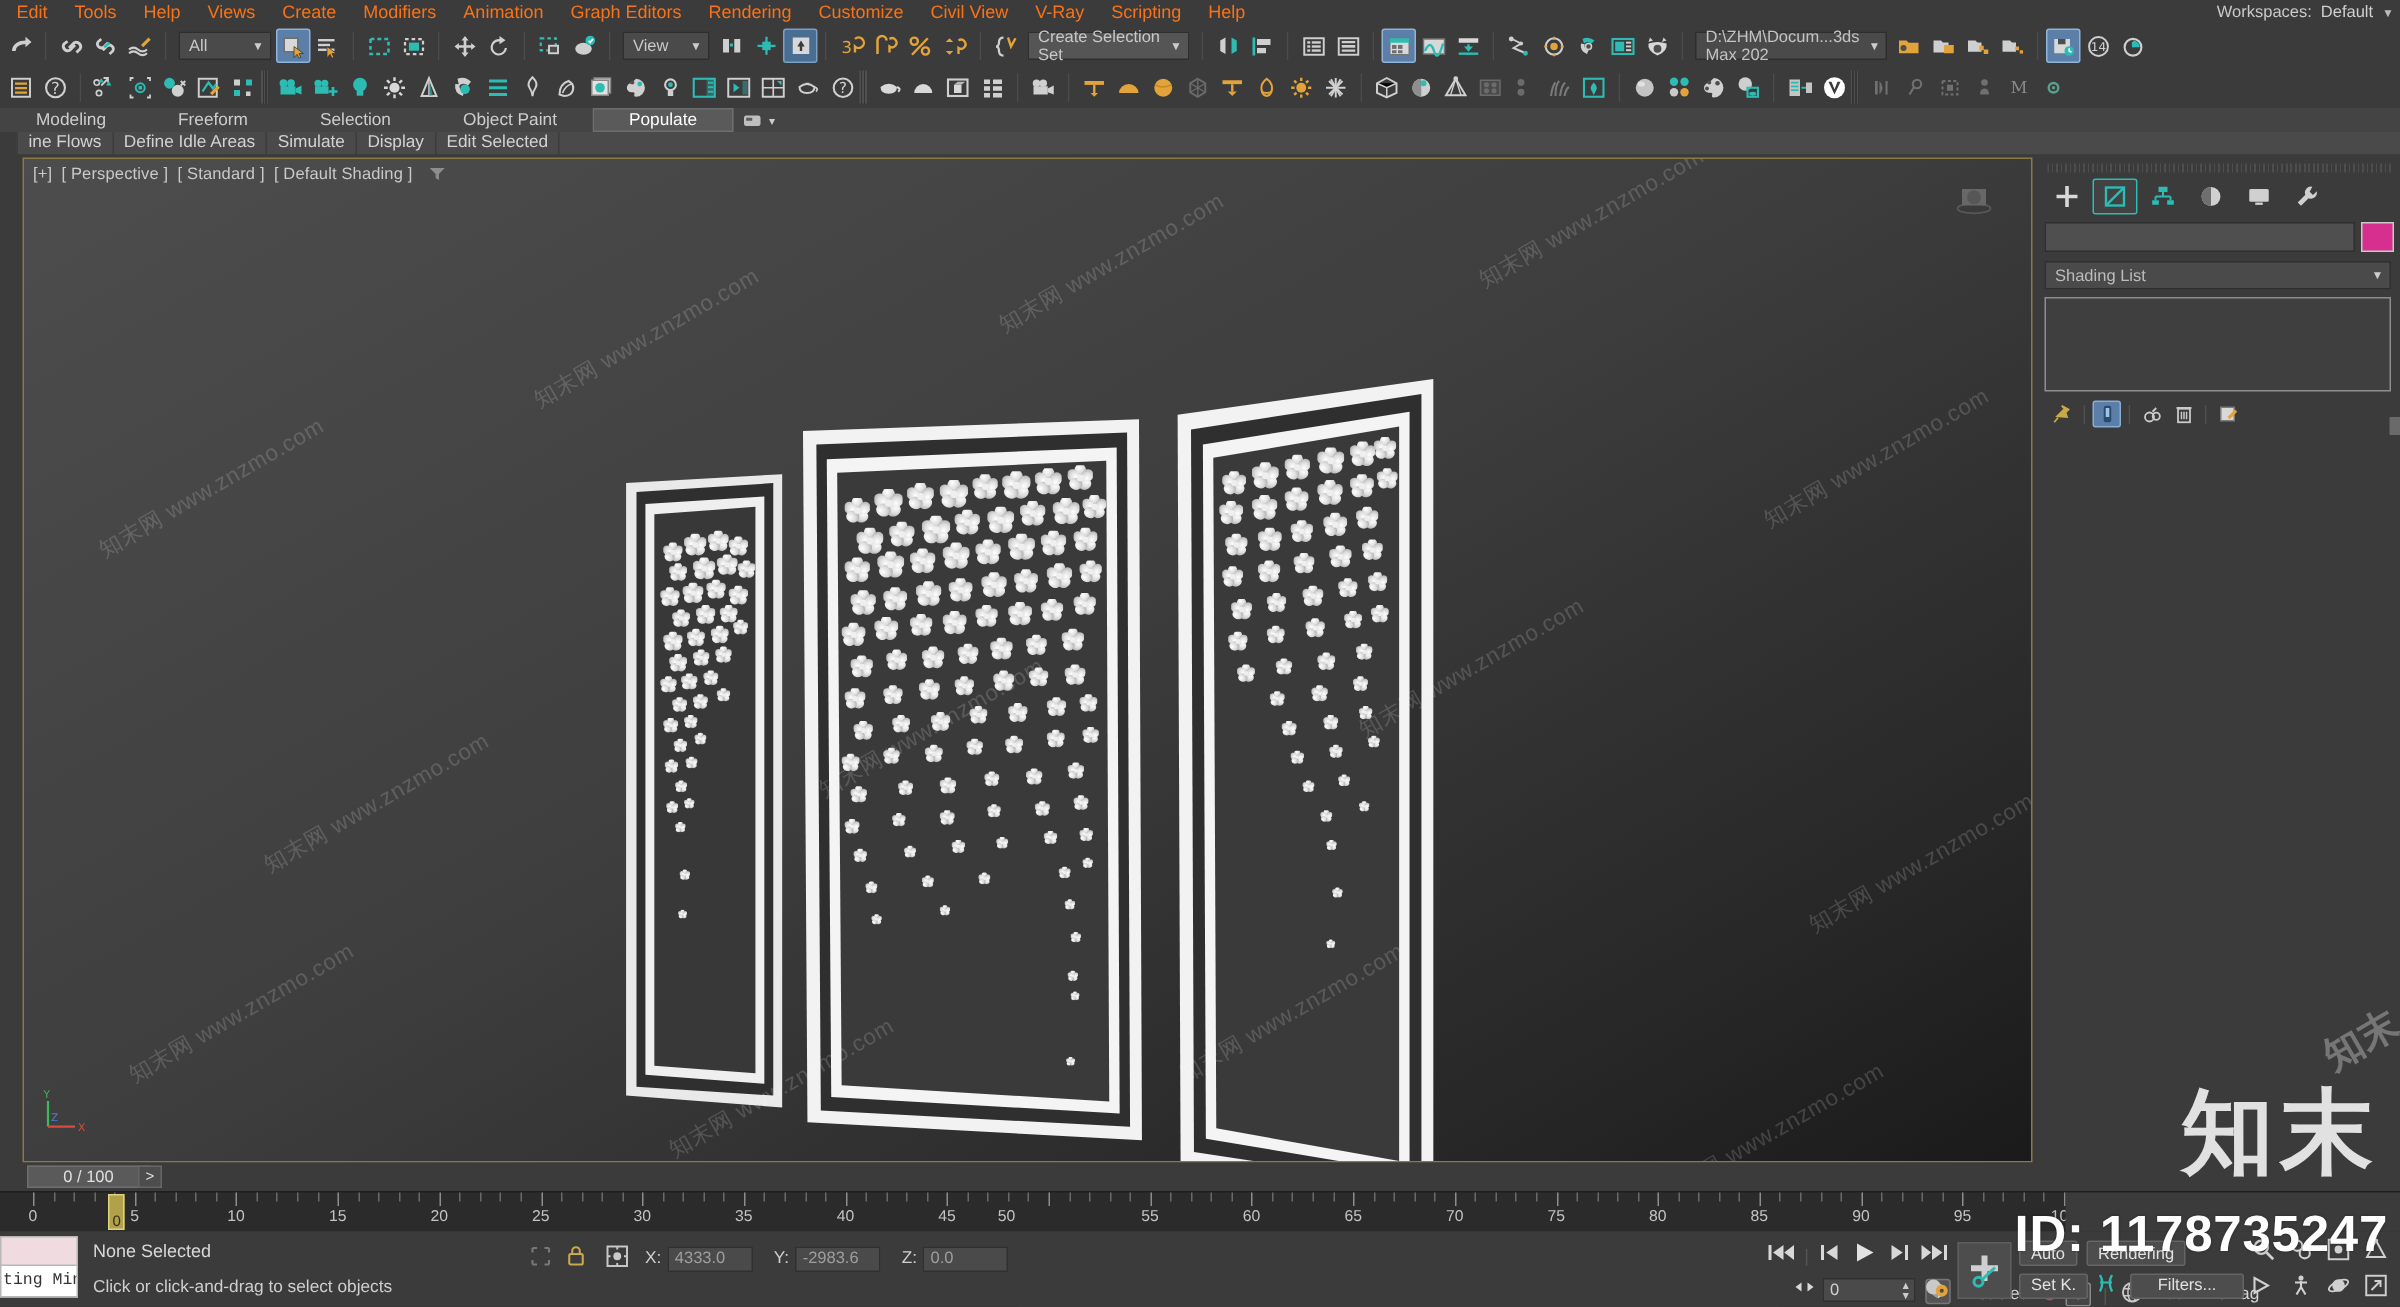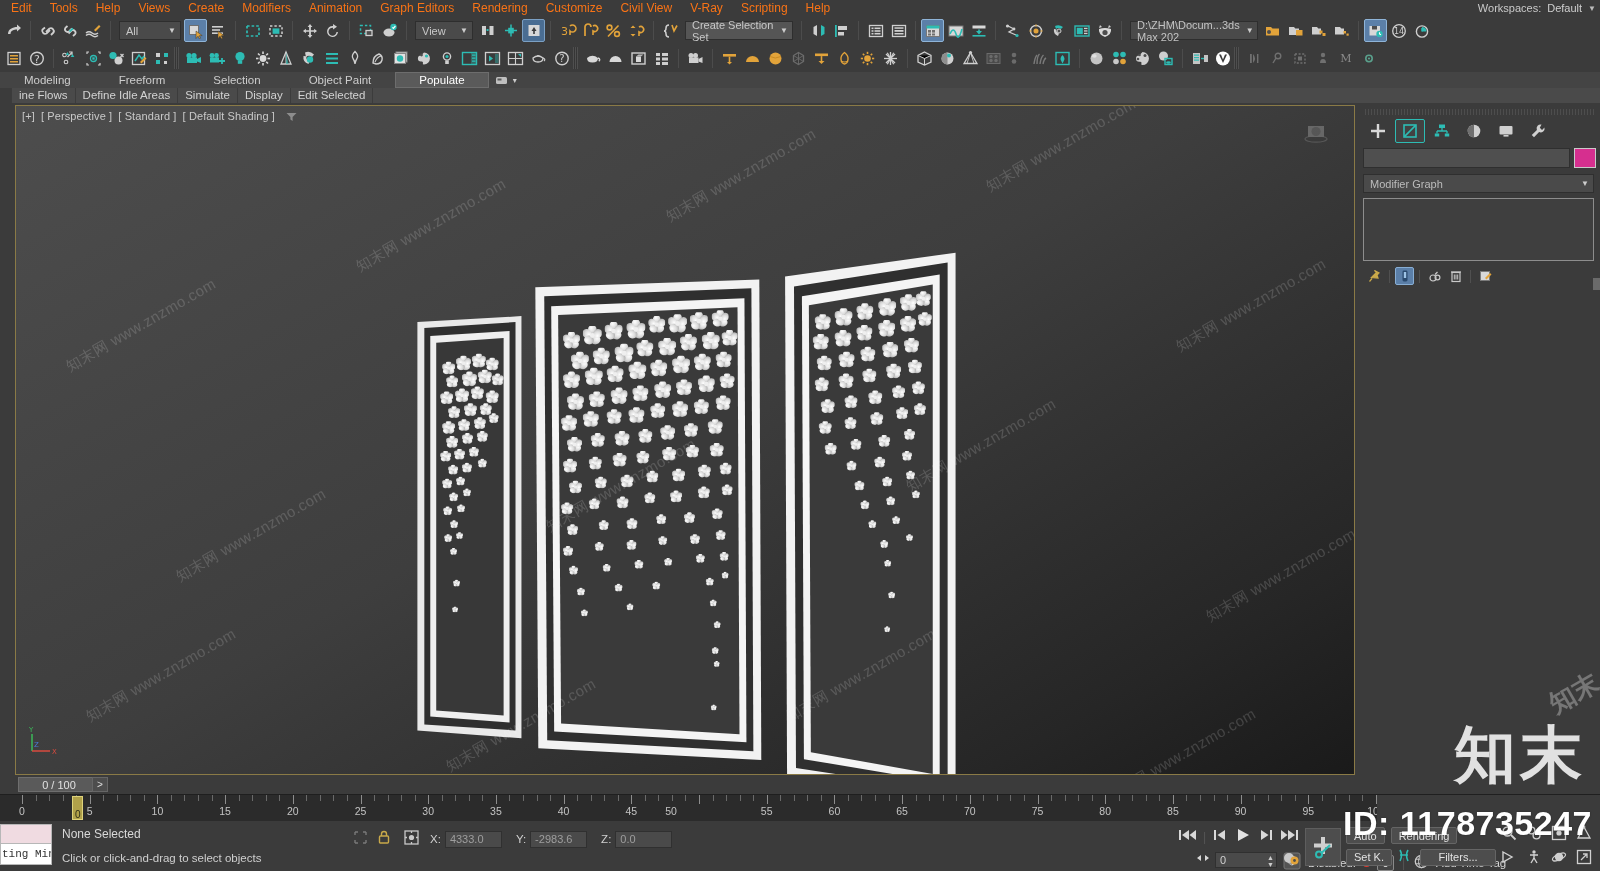--- a/index.html
+++ b/index.html
@@ -1312,21 +1312,21 @@
             </svg>
         </div>
       </div>
 
       <div class="cp-name">
         <div class="cp-nameinput" title=""></div>
         <div class="cp-color"></div>
       </div>
 
       <div class="cp-modlist">
-        <span>Modifier Graph</span>
+        <span>Shading List</span>
         <span style="font-size:8px;color:#ccc;">▼</span>
       </div>
 
       <div class="cp-stack"></div>
 
       <div class="cp-stackbtns">
         <div class="cp-sb">
           <svg width="14" height="14" viewBox="0 0 14 14">
               <path d="M4 9.5 L1.5 12.5 M3.5 8.5 L8.5 3.5 L6.5 1.5 L11 4 L9 6 L10 9 Z" stroke="#c9a94a" stroke-width="1.2" fill="#c9a94a"></path>
             </svg>

